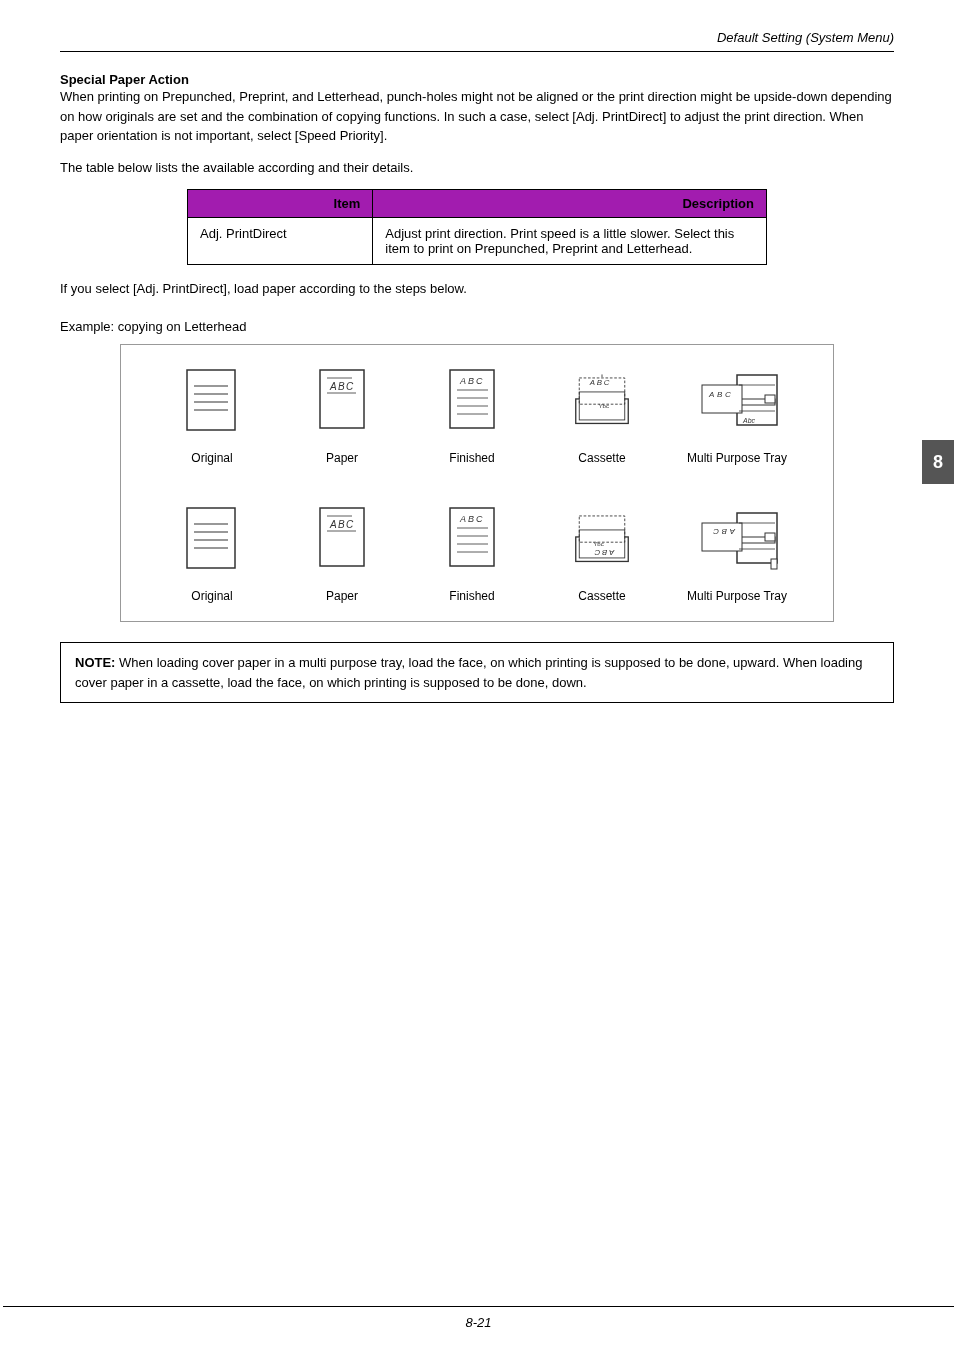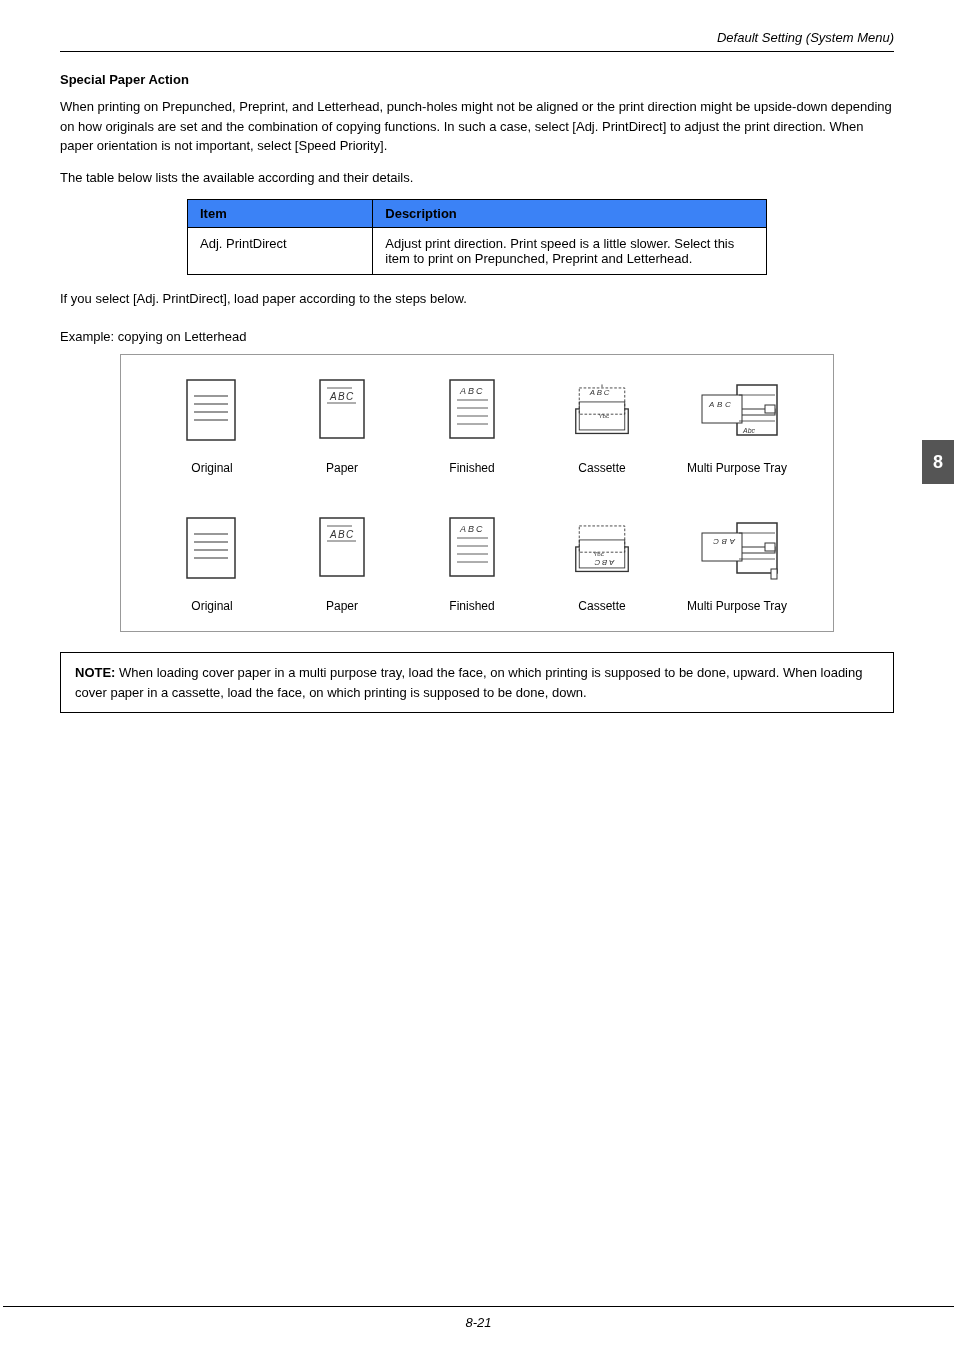--- a/index.html
+++ b/index.html
@@ -43,43 +43,43 @@
       height: 44px;
       display: flex;
       align-items: center;
       justify-content: center;
     }
 
     
     .section-title {
       font-weight: bold;
       font-size: 13px;
-      margin-bottom: 10px;
+      margin-bottom: 0;
     }
 
     
     .body-text {
       font-size: 13px;
       line-height: 1.5;
       margin-bottom: 12px;
     }
 
     
     .info-table {
       width: 580px;
       margin: 0 auto 16px auto;
       border-collapse: collapse;
       border: 1px solid #000;
     }
     .info-table th {
       border: 1px solid #000;
       padding: 6px 12px;
       font-weight: bold;
-      text-align: left;
-      background: #3b82f6;
+      text-align: right;
+      background: #a21caf;
     }
     .info-table td {
       border: 1px solid #000;
       padding: 8px 12px;
       vertical-align: top;
       font-size: 13px;
     }
 
     
     .steps-text {

